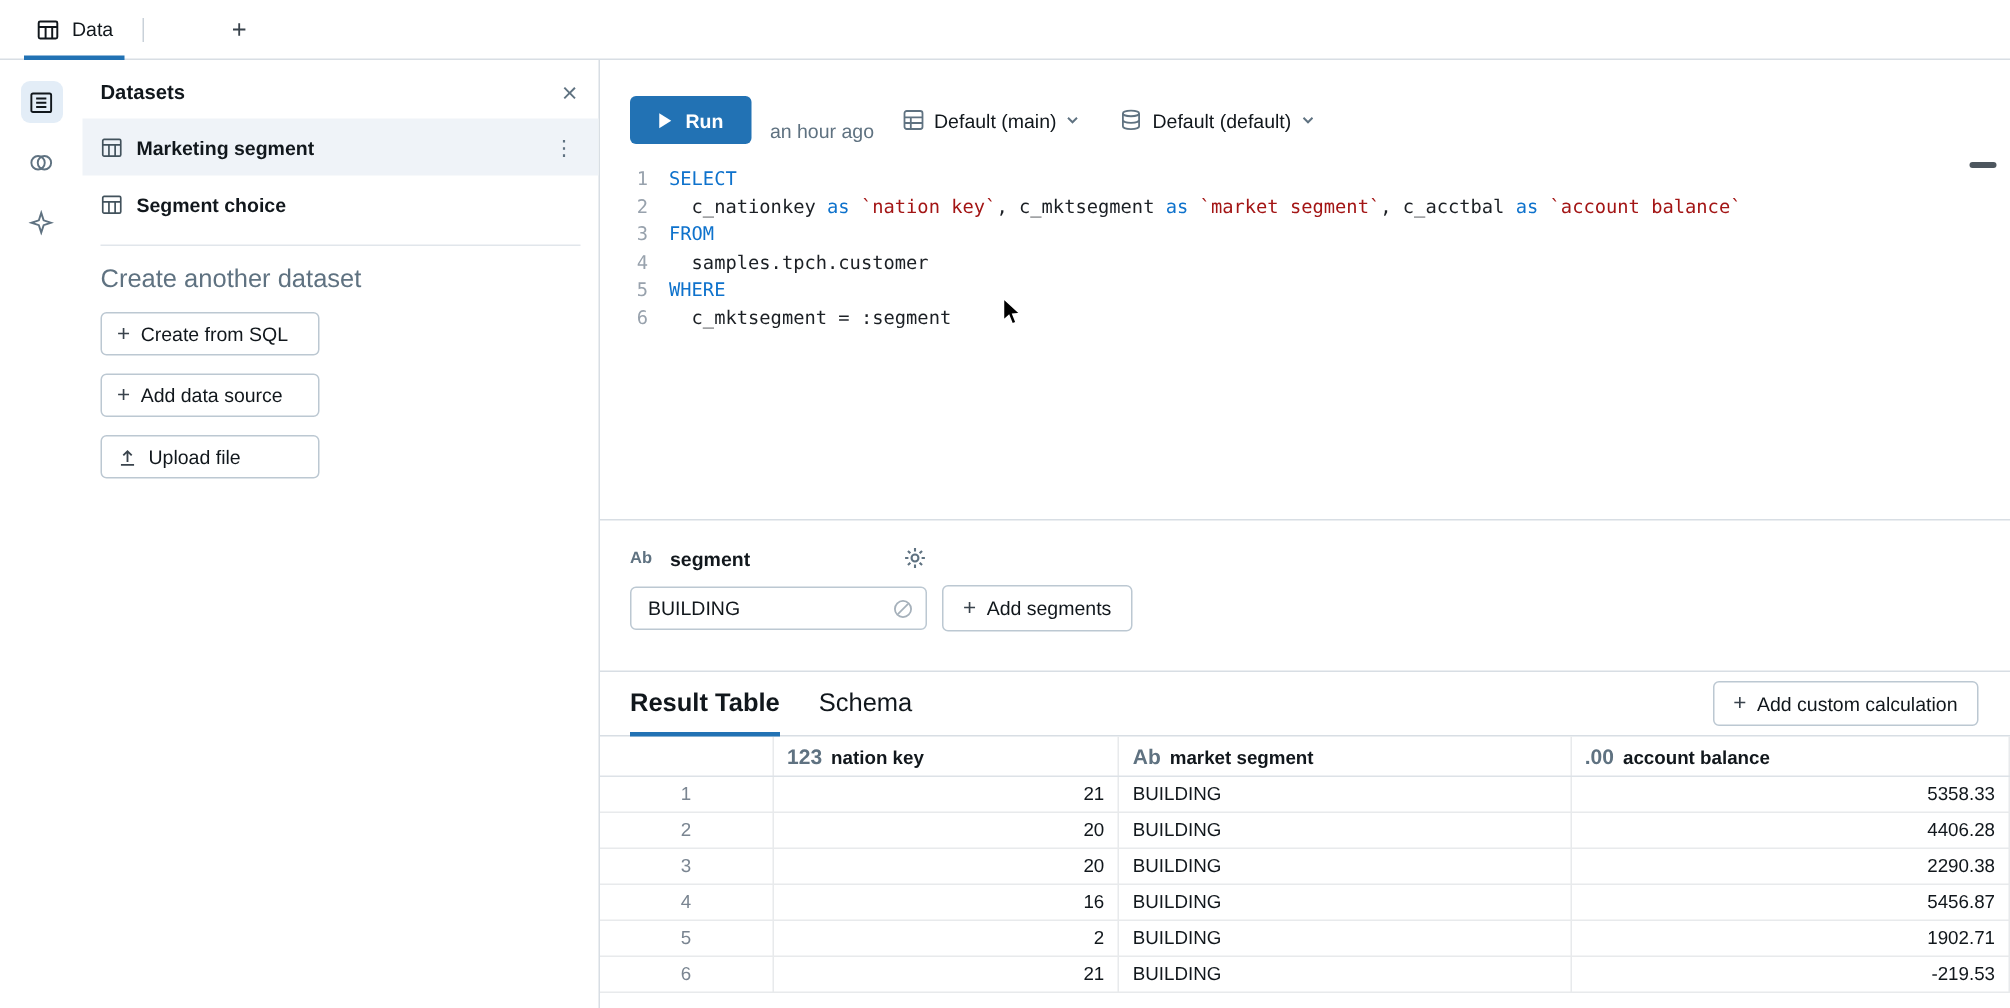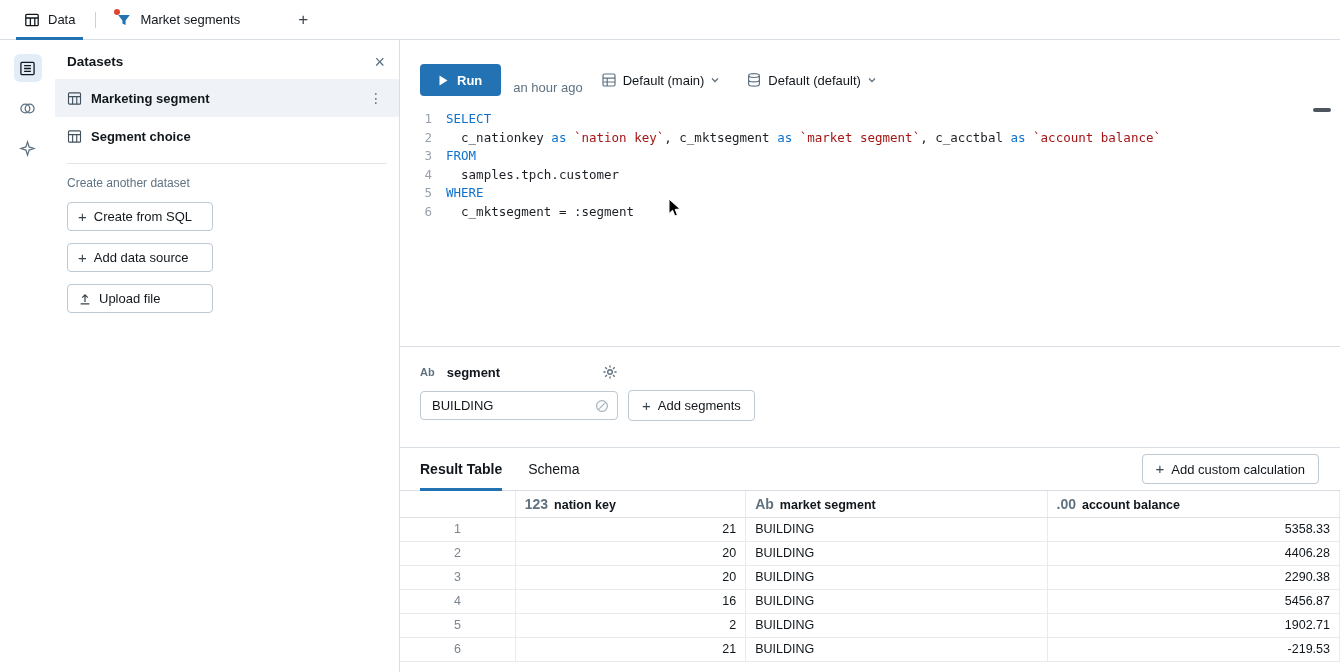--- a/index.html
+++ b/index.html
@@ -27,21 +27,21 @@
   
   .sidebar { width:345px; flex:none; border-right:1px solid #D8DEE4; }
   .sb-head { display:flex; align-items:center; justify-content:space-between; padding:14px 14px 10px 12px; }
   .sb-title { font-weight:700; font-size:13.5px; }
   .sb-close { font-size:18px; color:#5F7281; cursor:pointer; line-height:14px; }
   .ds-item { display:flex; align-items:center; gap:9px; height:38px; padding:0 12px; cursor:pointer; }
   .ds-item.selected { background:#EFF3F8; }
   .ds-label { font-weight:600; }
   .kebab { margin-left:auto; color:#5F7281; font-size:14px; padding:0 4px; cursor:pointer; }
   .sb-divider { border-top:1px solid #E1E6EB; margin:8px 12px 0 12px; }
-  .sb-section { color:#5F7281; font-size:12px; padding:12px 12px 12px 12px; }
+  .sb-section { color:#5F7281; font-size:17px; padding:12px 12px 12px 12px; }
   .sb-buttons { display:flex; flex-direction:column; gap:12px; padding-left:12px; }
   .side-btn { width:146px; height:29px; background:#fff; border:1px solid #BCC8D2; border-radius:4px;
     display:flex; align-items:center; gap:7px; padding:0 10px; font-size:13px; color:#11171C; cursor:pointer;
     font-family:inherit; }
   .plus-g { font-size:15px; color:#39434C; line-height:12px; }
   .btn-ico { display:inline-flex; align-items:center; }
 
   
   .main { flex:1; display:flex; flex-direction:column; position:relative; min-width:0; }
 
@@ -73,21 +73,21 @@
   .param-input { border:none; outline:none; flex:1; min-width:0; font-size:13px; font-family:inherit; color:#11171C; padding-left:9px; background:transparent; }
   .clear-ico { display:inline-flex; cursor:pointer; }
   .add-param-btn { height:31px; background:#fff; border:1px solid #BCC8D2; border-radius:4px; padding:0 13px;
     display:flex; align-items:center; gap:7px; font-size:13px; cursor:pointer; font-family:inherit; color:#11171C; }
 
   
   .results { flex:1; border-top:1px solid #D8DEE4; display:flex; flex-direction:column; min-height:0; }
   .results-head { height:43px; flex:none; border-bottom:1px solid #D8DEE4; display:flex; align-items:center;
     justify-content:space-between; padding:0 21px 0 20px; }
   .rtabs { display:flex; gap:26px; height:100%; }
-  .rtab { position:relative; display:flex; align-items:center; height:100%; cursor:pointer; font-size:14px;text-align:right; }
+  .rtab { position:relative; display:flex; align-items:center; height:100%; cursor:pointer; font-size:17px;text-align:right; }
   .rtab.active { font-weight:700; }
   .rtab.active::after { content:""; position:absolute; left:0; right:0; bottom:-1px; height:3px; background:#2272B4; }
   .add-calc-btn { height:30px; background:#fff; border:1px solid #BCC8D2; border-radius:4px; padding:0 13px;
     display:flex; align-items:center; gap:7px; font-size:13px; cursor:pointer; font-family:inherit; color:#11171C; }
 
   table.result { border-collapse:collapse; font-size:12.5px; table-layout:fixed; }
   table.result th, table.result td { border-right:1px solid #E8EAEC; border-bottom:1px solid #E8EAEC; padding:0 9px; }
   table.result th { height:26px; text-align:left; font-weight:700; border-bottom:1px solid #DDE2E7; white-space:nowrap; }
   table.result td { height:24px; white-space:nowrap; }
   td.c-num, th.c-num { text-align:center; color:#7A8591; }
@@ -101,29 +101,20 @@
   <div class="tab active">
     <span style="display:inline-flex">
       <svg width="16" height="16" viewBox="0 0 16 16" fill="none" stroke="#11171C" stroke-width="1.3">
         <rect x="1.8" y="2.3" width="12.4" height="11.4" rx="1"></rect>
         <path d="M1.8 6h12.4M6.4 6v7.7M10.8 6v7.7"></path>
       </svg>
     </span>
     <span class="tlabel">Data</span>
   </div>
   <div class="tab-sep"></div>
-  <div class="tab">
-    <span class="funnel-wrap">
-      <svg width="16" height="16" viewBox="0 0 16 16">
-        <path d="M2.2 3h11.6L9.6 8.4V13l-3.2-1.6V8.4L2.2 3z" fill="#2272B4"></path>
-      </svg>
-      <i class="dot"></i>
-    </span>
-    <span class="tlabel">Market segments</span>
-  </div>
   <div class="tab-add">+</div>
 </div>
 
 <div class="app">
 
   <div class="rail">
     <div class="rail-item active">
       <span style="display:inline-flex">
         <svg width="17" height="17" viewBox="0 0 16 16" fill="none" stroke="#11171C" stroke-width="1.2">
           <rect x="1.8" y="2.2" width="12.4" height="11.6" rx="1"></rect>

